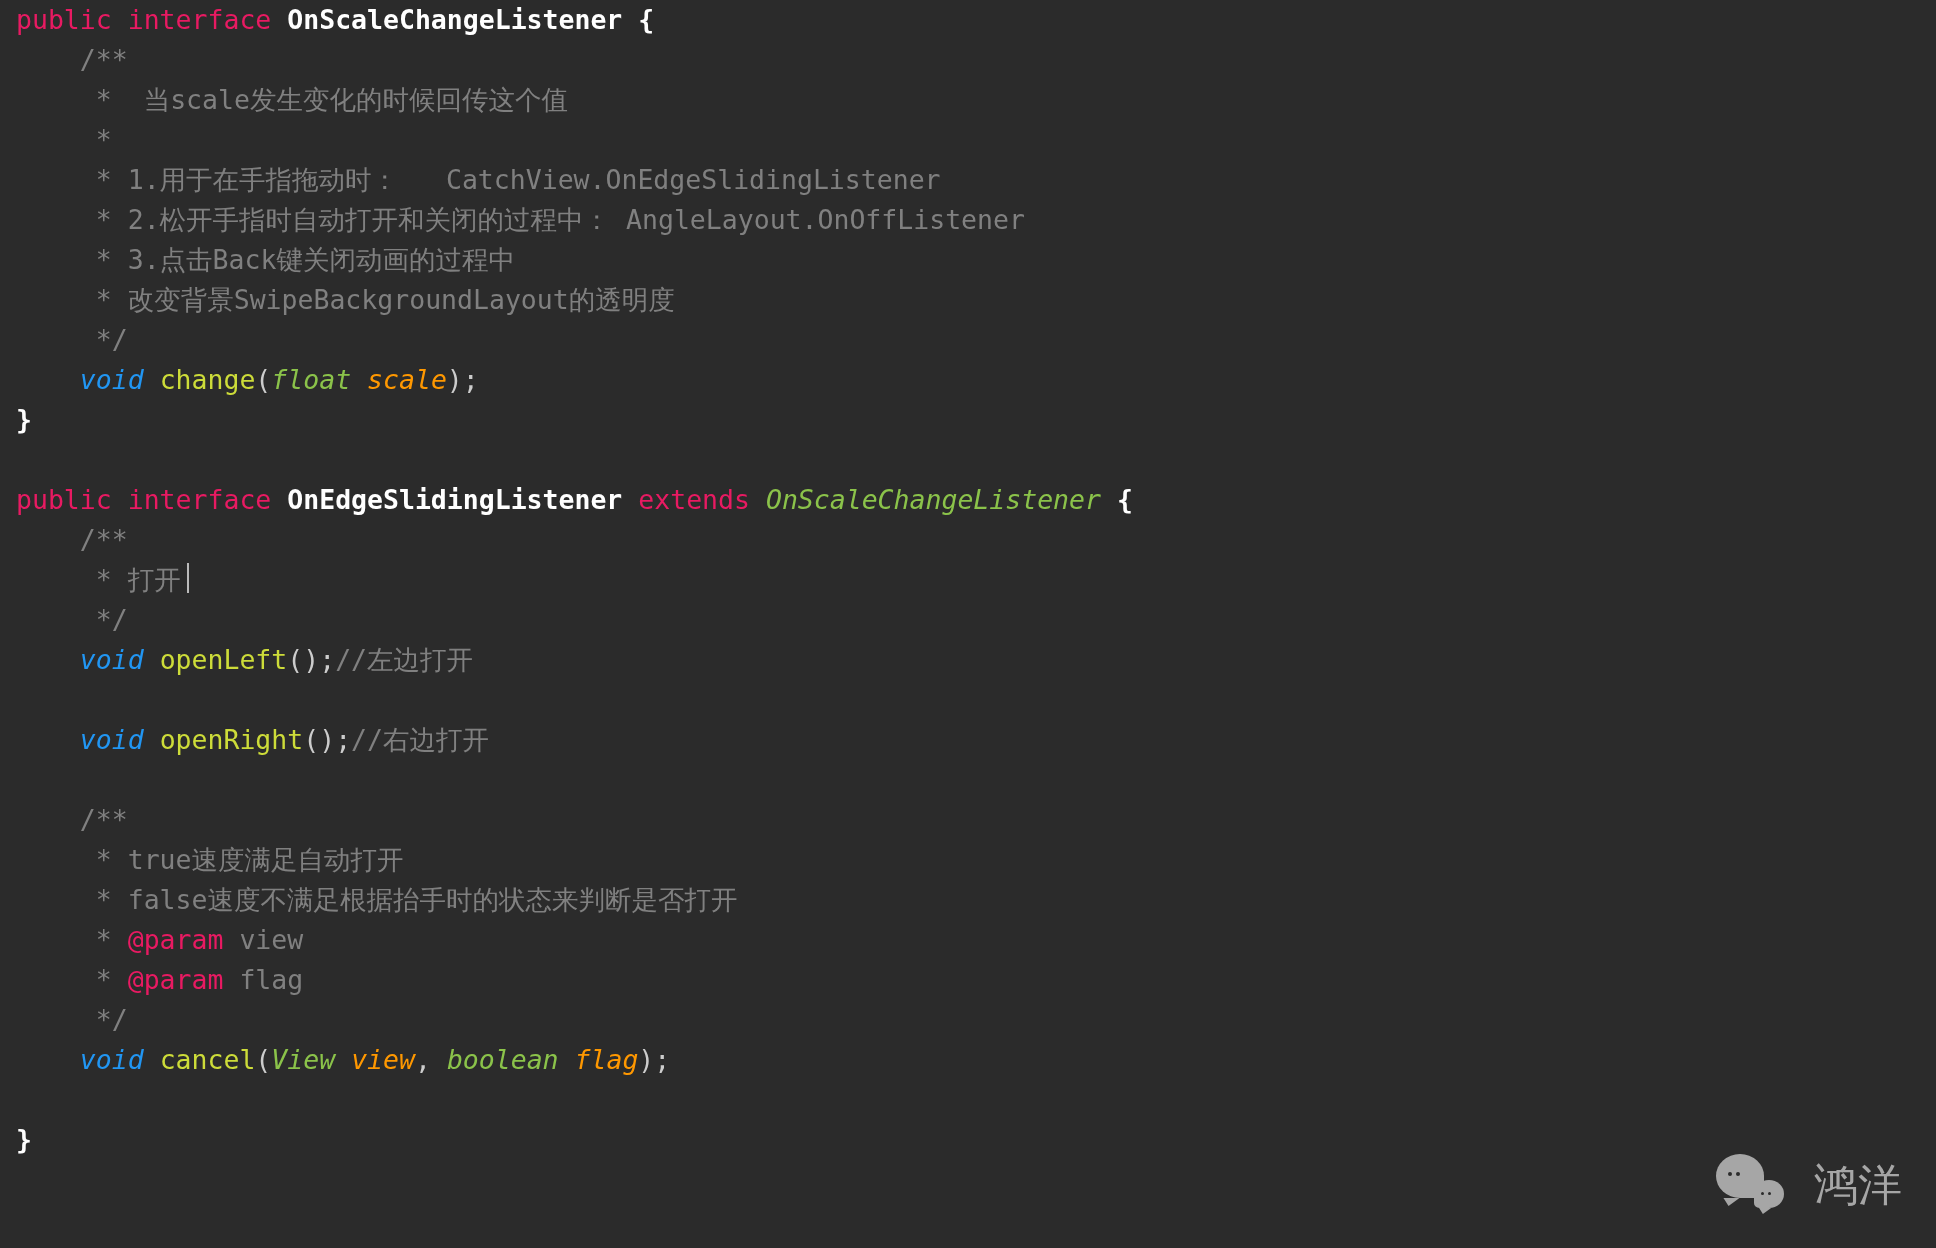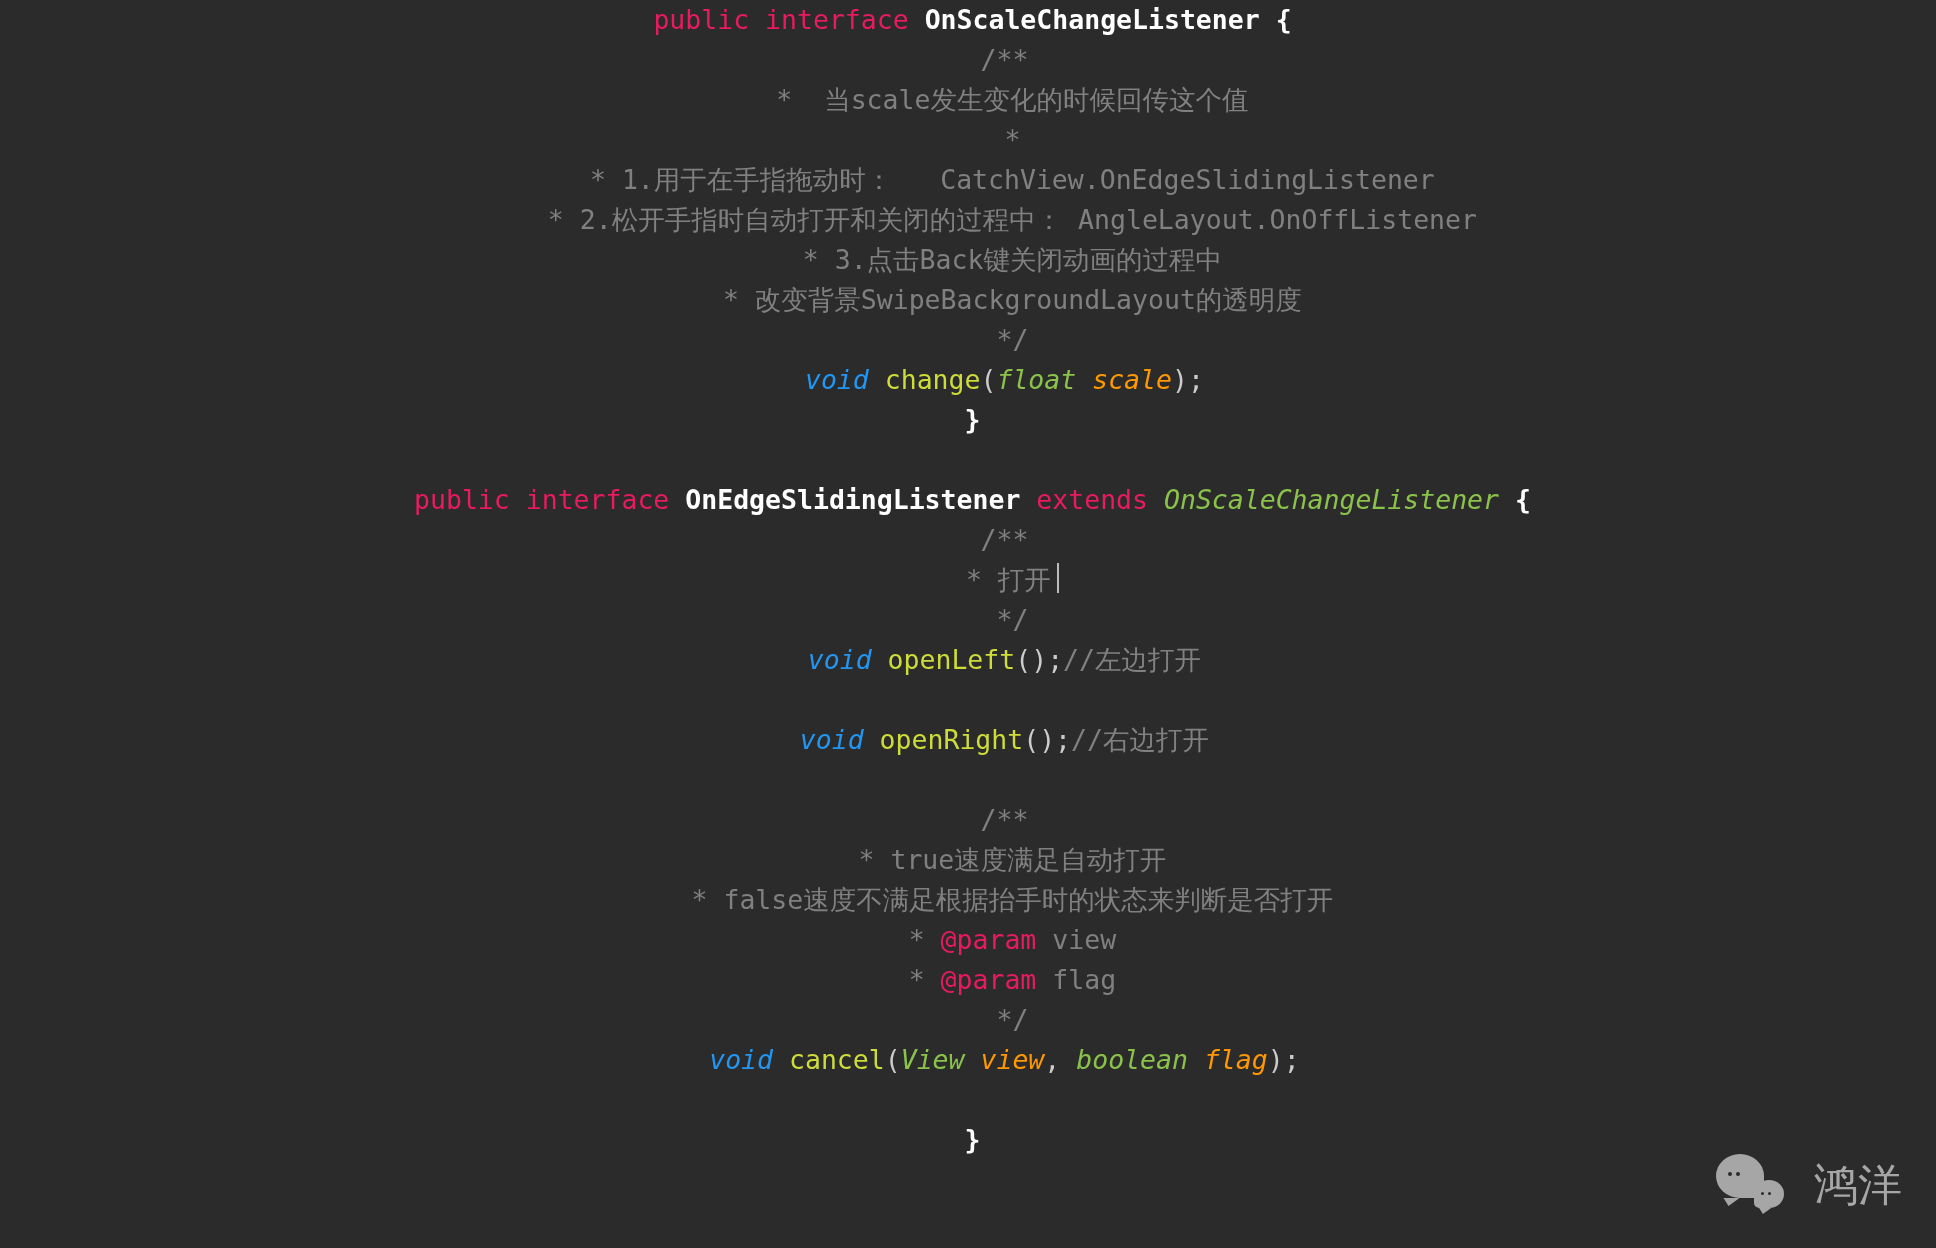--- a/index.html
+++ b/index.html
@@ -5,27 +5,26 @@
   html, body {
     margin: 0;
     padding: 0;
     width: 1936px;
     height: 1248px;
     background: #2b2b2b;
     overflow: hidden;
   }
   pre.code {
     margin: 0;
-    padding: 0 0 0 9px;
+    padding: 0 0 0 16px;
     font-family: "Menlo", "Consolas", "DejaVu Sans Mono", monospace;
     font-size: 26.5px;
     line-height: 40px;
     white-space: pre;
     color: #a9b7c6;
-    text-align: center;
   }
   .kw      { color: #e81a62; }          
   .kw-void { color: #2196f3; font-style: italic; }          
   .typeIt  { color: #8bc34a; font-style: italic; } 
   .name    { color: #ffffff; font-weight: bold; }
   .method  { color: #cddc39; }
   .param   { color: #ff9800; font-style: italic; }
   .comment { color: #808080; }
   .docTag  { color: #e81a62; }
   .punct   { color: #cccccc; }

